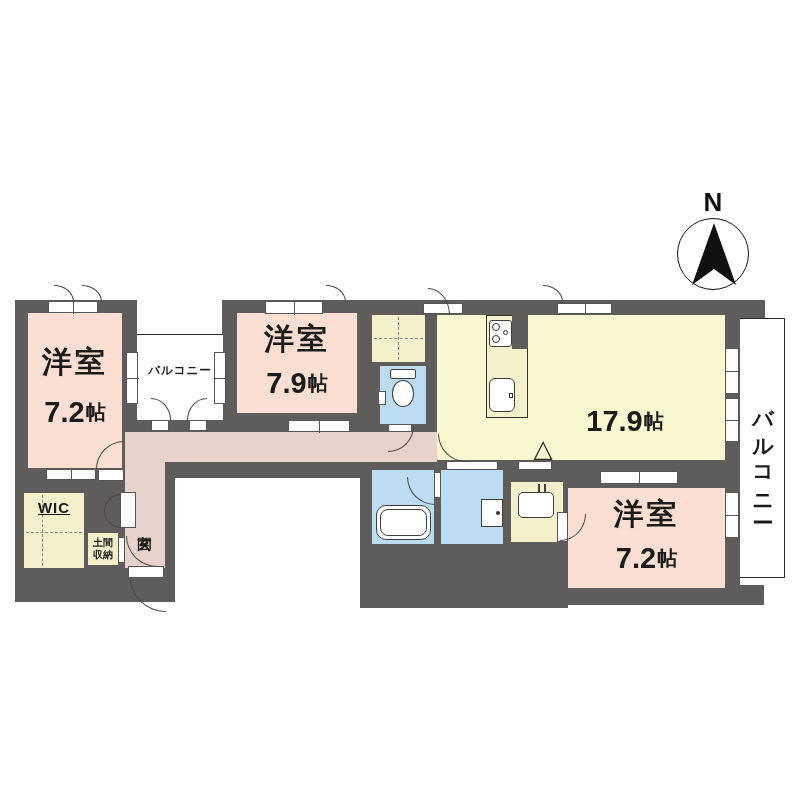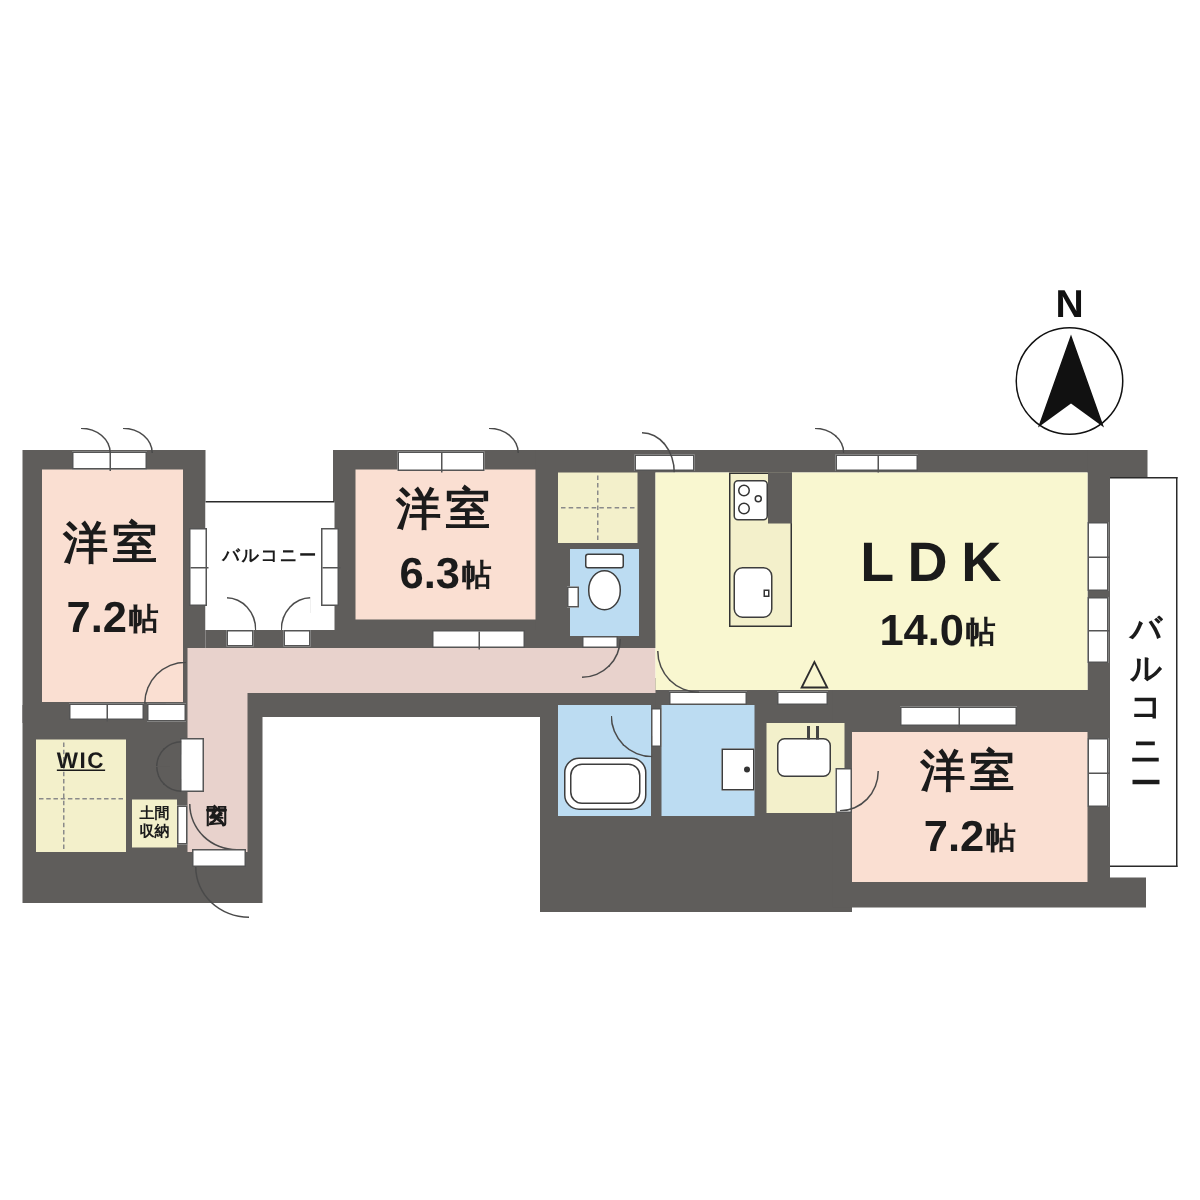--- a/index.html
+++ b/index.html
@@ -75,36 +75,35 @@
   <div class="abs fill-bedroom" style="left:28px;top:313px;width:94px;height:155px;"></div>
   <div class="abs lbl rname" style="left:28px;top:345px;width:94px;height:34px;">洋室</div>
   <div class="abs lbl" style="left:28px;top:395px;width:94px;height:34px;">
     <span class="rsize">7.2</span>
       <span class="runit">帖</span>
   </div>
 
   <div class="abs fill-bedroom" style="left:237px;top:313px;width:120px;height:100px;"></div>
   <div class="abs lbl rname" style="left:237px;top:322px;width:120px;height:34px;">洋室</div>
   <div class="abs lbl" style="left:237px;top:366px;width:120px;height:34px;">
-    <span class="rsize">6.3</span>
+    <span class="rsize">7.9</span>
       <span class="runit">帖</span>
   </div>
 
   <div class="abs fill-closet" style="left:372px;top:315px;width:53px;height:47px;"></div>
   <div class="abs dash-v" style="left:398px;top:317px;width:1px;height:43px;"></div>
   <div class="abs dash-h" style="left:374px;top:338px;width:49px;height:1px;"></div>
   <div class="abs fill-water" style="left:380px;top:366px;width:46px;height:58px;"></div>
   <div class="abs fixture" style="left:390px;top:369px;width:26px;height:10px;border-radius:2px;"></div>
   <div class="abs fixture" style="left:392px;top:380px;width:22px;height:27px;border-radius:11px/13px;"></div>
   <div class="abs gap" style="left:378px;top:391px;width:8px;height:14px;"></div>
 
   <div class="abs fill-ldk" style="left:437px;top:315px;width:288px;height:145px;"></div>
-  <div class="abs lbl ldk-name" style="left:545px;top:355px;width:160px;height:40px;">LDK</div>
   <div class="abs lbl" style="left:545px;top:403px;width:160px;height:36px;">
-    <span class="rsize">14.0</span>
+    <span class="rsize">17.9</span>
       <span class="runit">帖</span>
   </div>
 
   <div class="abs fixture" style="left:486px;top:315px;width:42px;height:103px;background:var(--closet);border-color:#333;"></div>
   <div class="abs fixture" style="left:489px;top:320px;width:23px;height:27px;border-radius:3px;"></div>
   <div class="abs" style="left:492px;top:323px;width:8px;height:8px;border:1.3px solid #333;border-radius:50%;"></div>
   <div class="abs" style="left:492px;top:335px;width:8px;height:8px;border:1.3px solid #333;border-radius:50%;"></div>
   <div class="abs" style="left:503px;top:330px;width:5px;height:5px;border:1.2px solid #333;border-radius:50%;"></div>
   <div class="abs slab" style="left:512px;top:315px;width:16px;height:34px;"></div>
   <div class="abs fixture" style="left:489px;top:378px;width:26px;height:34px;border-radius:6px;"></div>

